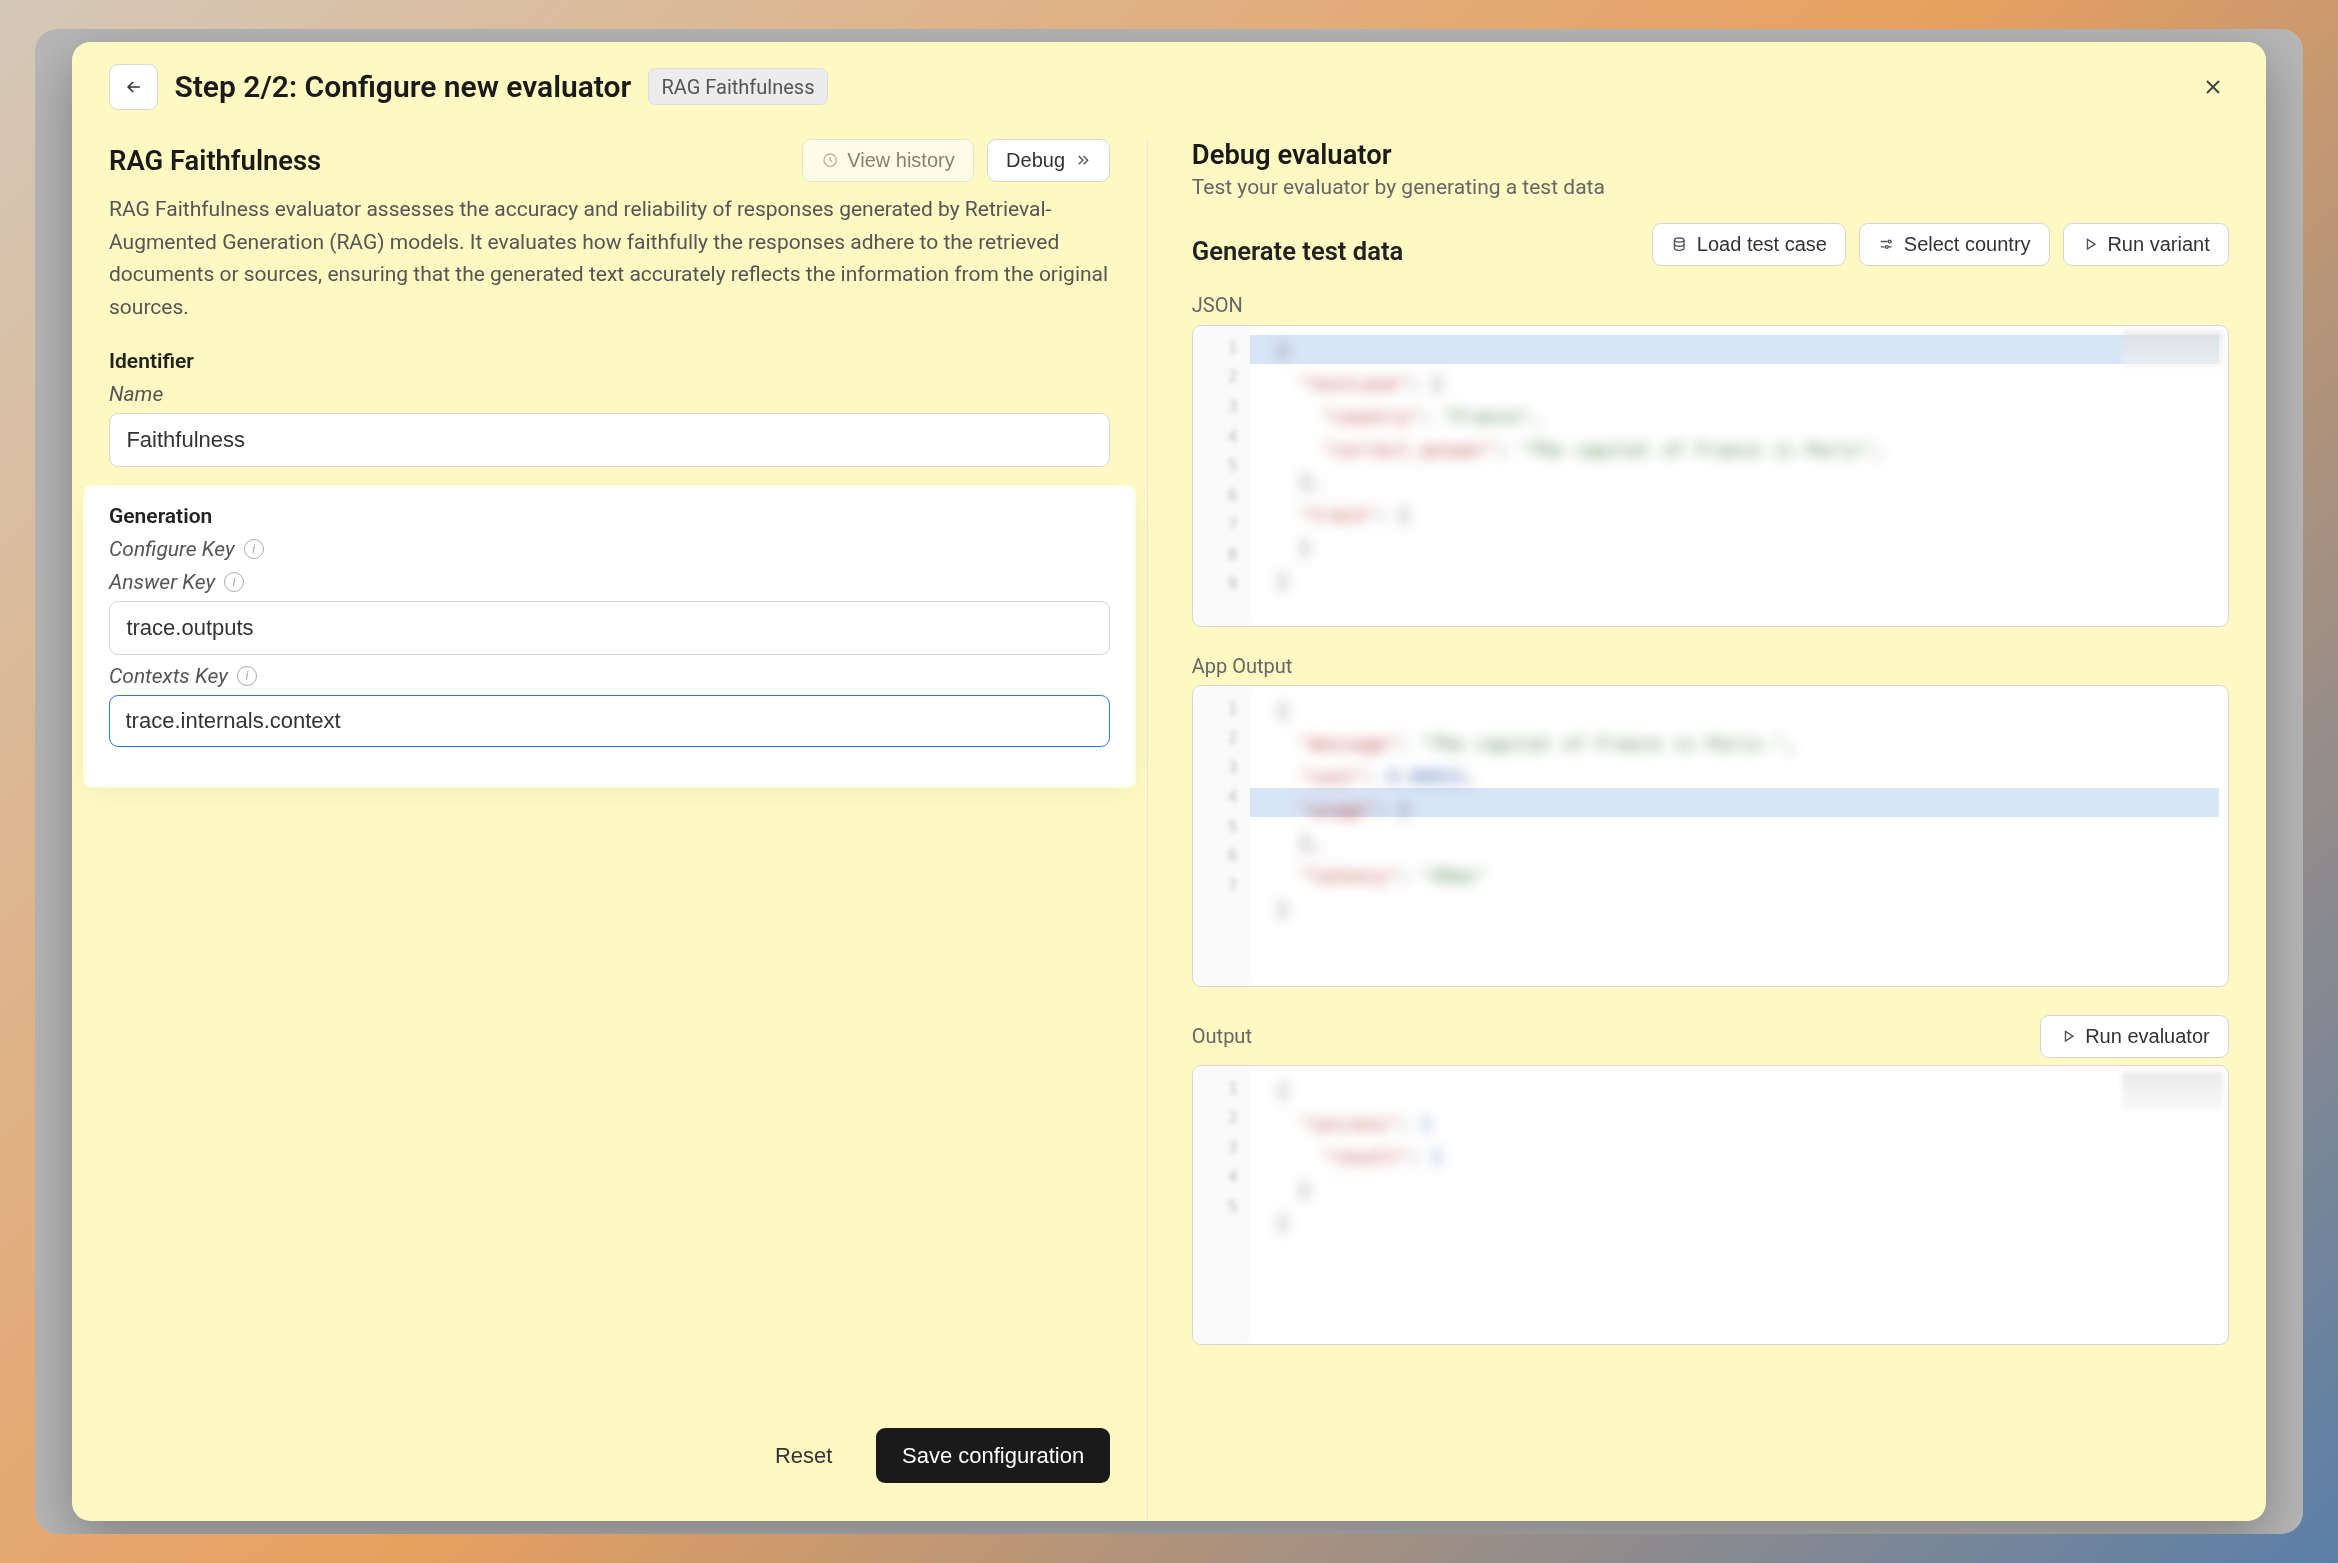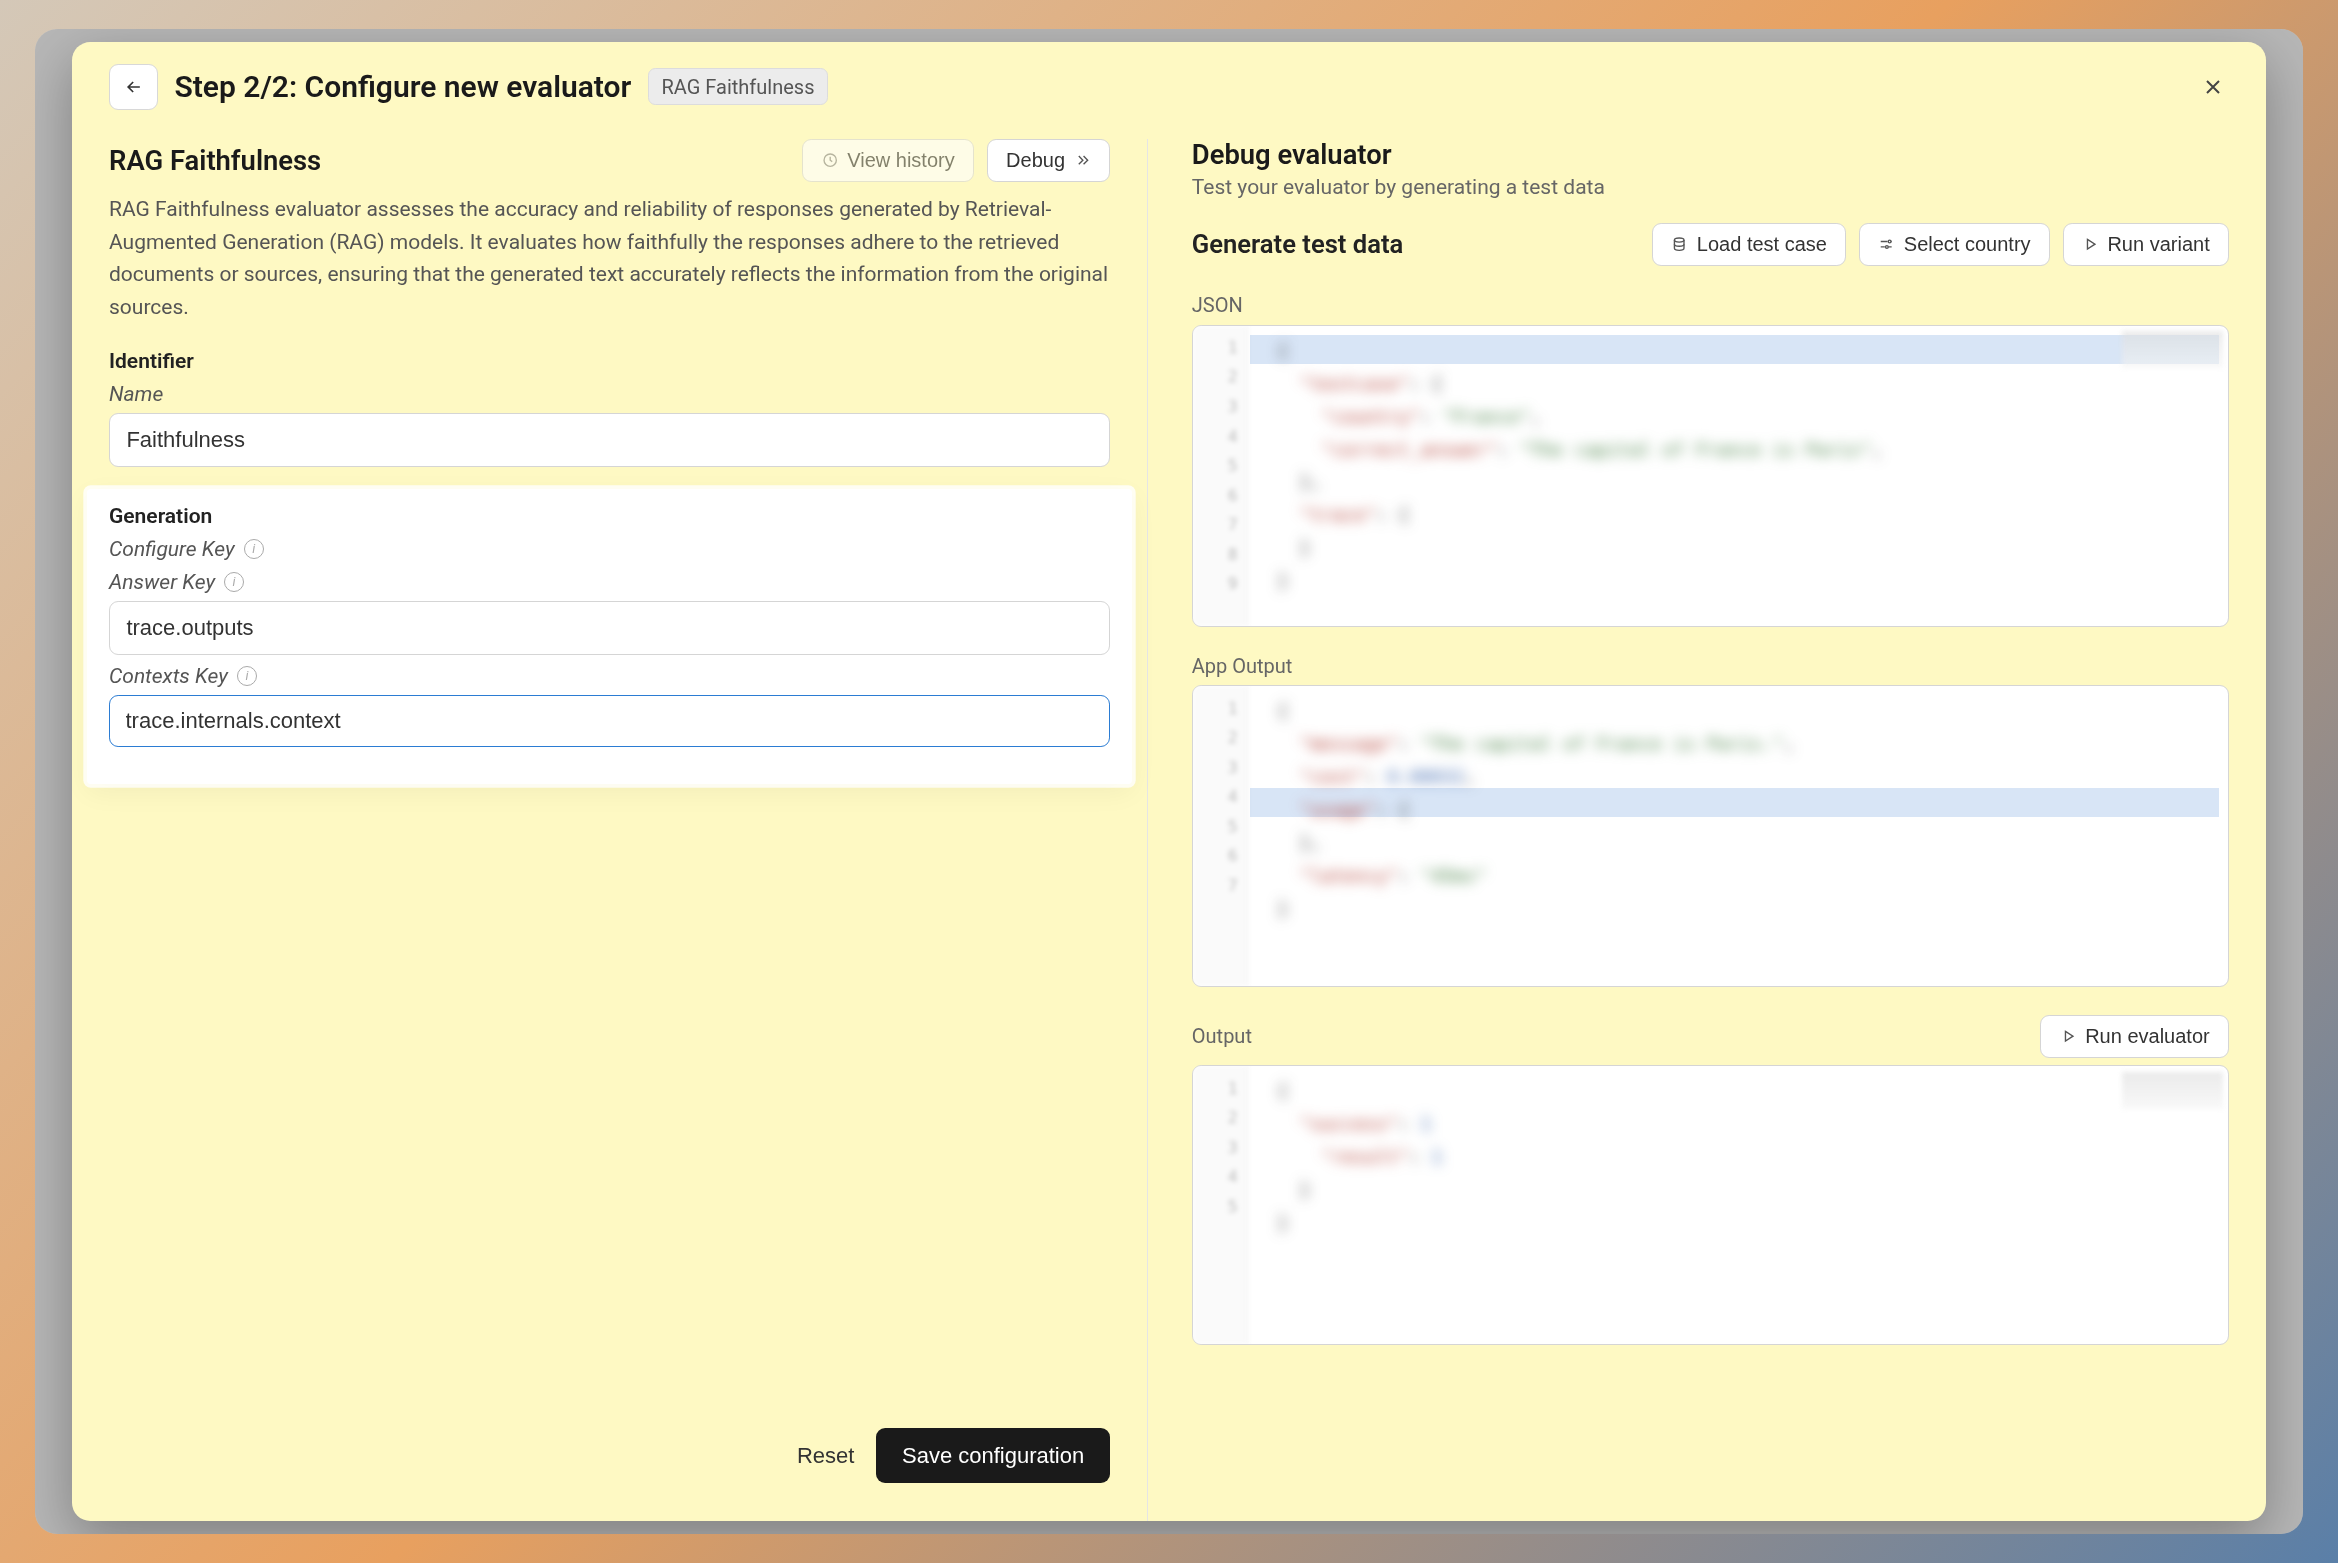--- a/index.html
+++ b/index.html
@@ -167,20 +167,21 @@
   padding: 14.6px 22px 37px 22px;
   margin-top: 22px;
   margin-left: -22px;
   margin-right: -22px;
   box-shadow: 0 0 0 3.7px rgba(255,255,255,0.8), 0 7.3px 27.4px rgba(0,0,0,0.05);
 }
 .left-footer {
   margin-top: auto;
   display: flex;
   justify-content: flex-end;
+  gap: 22px;
   padding: 27.4px 0 38px 0;
 }
 .btn-text {
   background: none; border: none;
   font-size: 22px; color: #333;
   padding: 12.8px 22px;
   cursor: pointer;
 }
 .btn-primary {
   background: #1a1a1a;
@@ -188,21 +189,21 @@
   border: none;
   border-radius: 9.1px;
   padding: 14.6px 25.6px;
   font-size: 22px;
   cursor: pointer;
 }
 
 
 .gen-row {
   display: flex;
-  align-items: center;
+  align-items: flex-end;
   margin-top: 24px;
   gap: 28px;
 }
 .gen-title {
   font-size: 25.6px;
   font-weight: 600;
   color: #222;
 }
 .gen-actions { margin-left: auto; display: flex; gap: 12.8px; }
 .code-label {

